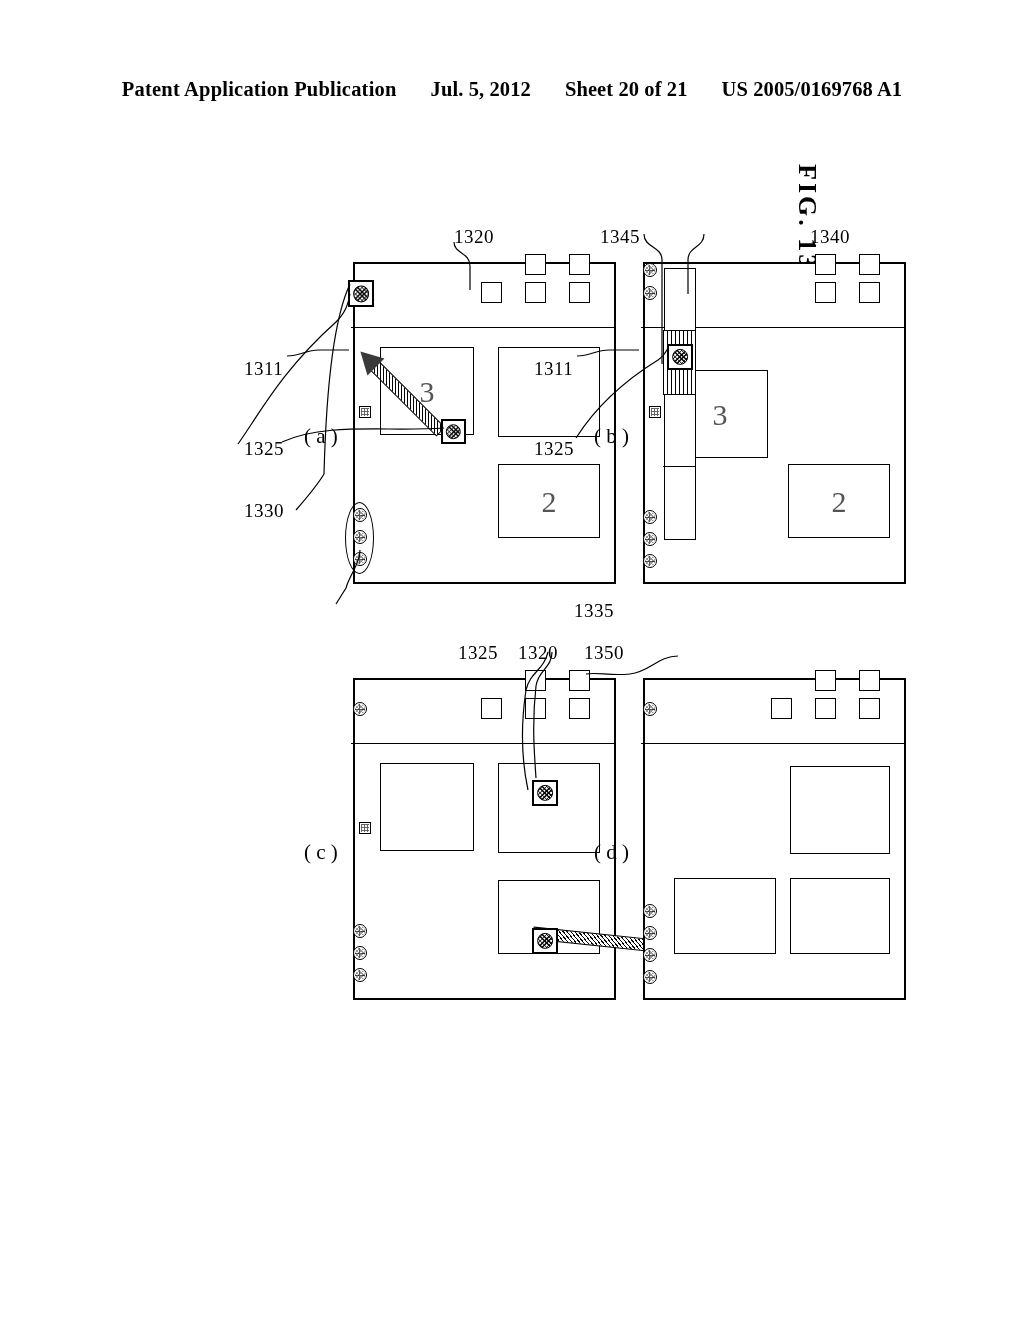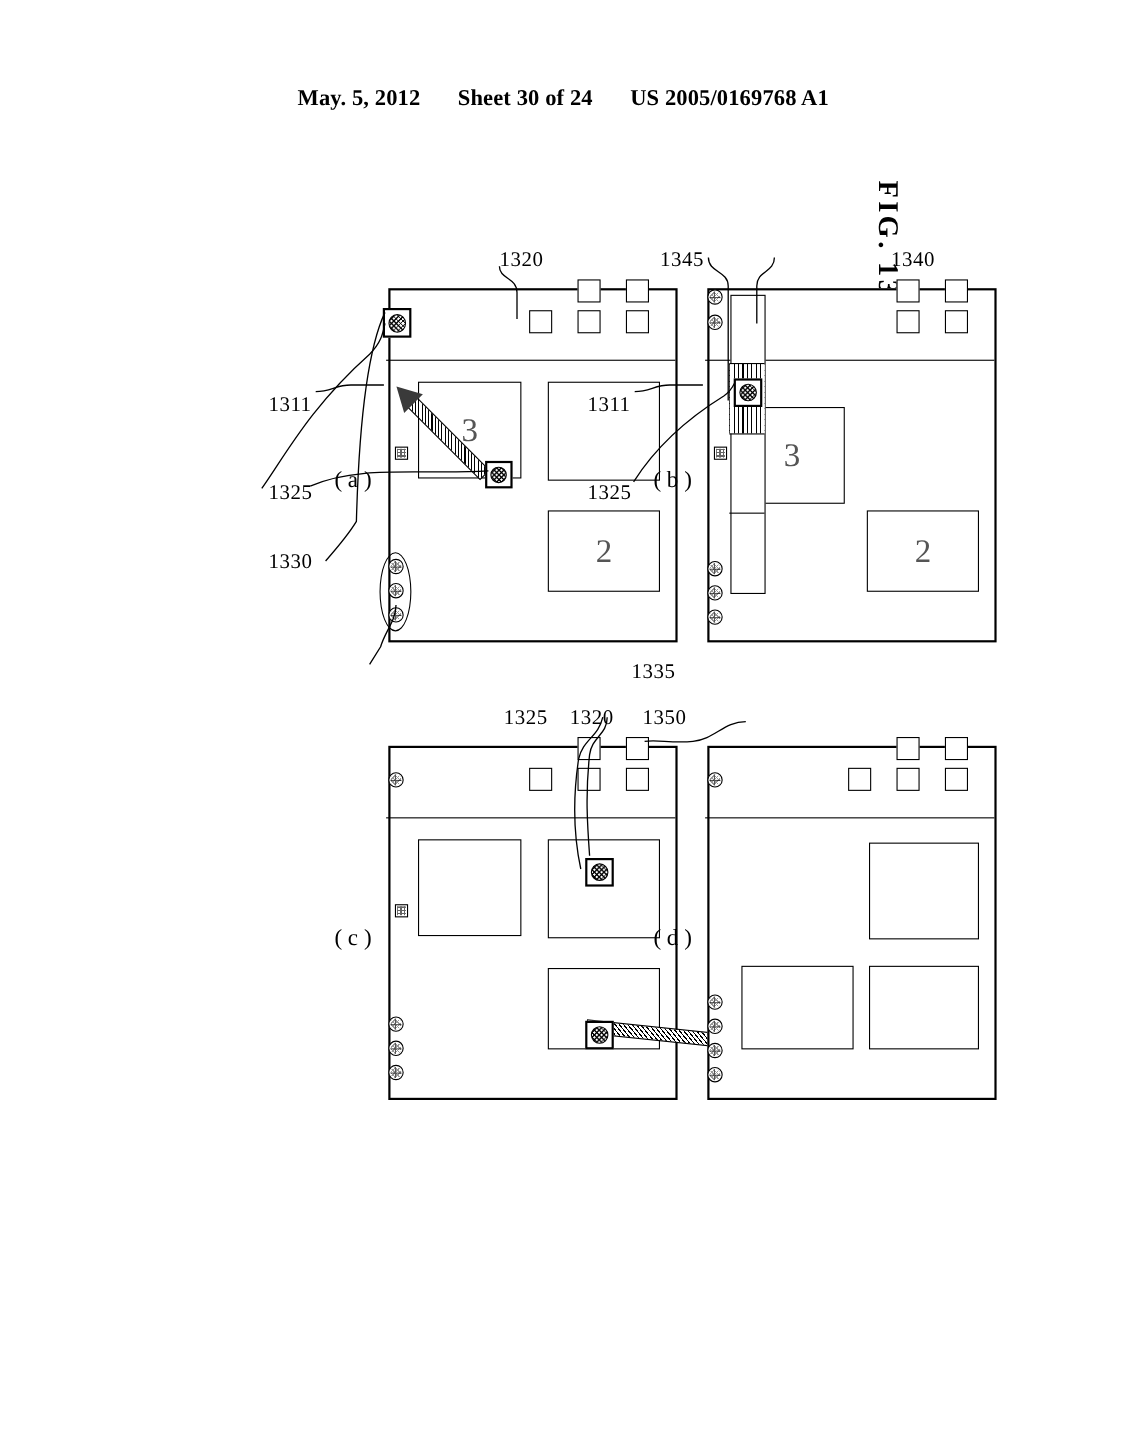--- a/index.html
+++ b/index.html
@@ -76,22 +76,23 @@
   .plabel{position:absolute;font-family:"Liberation Serif",serif;font-size:21px;
        white-space:nowrap;transform:rotate(-90deg);transform-origin:0 0;}
   .lead{position:absolute;overflow:visible;pointer-events:none;}
   .lead svg{display:block;overflow:visible;}
 </style>
 </head>
 <body>
 
 <div class="hdr">
   <div class="hdr-inner">
-    <span class="h-date">May. 5, 2012</span>
-    <span class="h-sheet">Sheet 30 of 24</span>
+    <span class="h-pub">Patent Application Publication</span>
+    <span class="h-date">Jul. 5, 2012</span>
+    <span class="h-sheet">Sheet 20 of 21</span>
     <span class="h-num">US 2005/0169768 A1</span>
   </div>
 </div>
 
 <div id="stage">
 
   <div class="fig-label" style="left:14px;top:20px;">FIG. 13</div>
 
   <div class="panel" style="left:112px;top:226px;">
     <div class="screen" style="width:322px;height:263px;">

